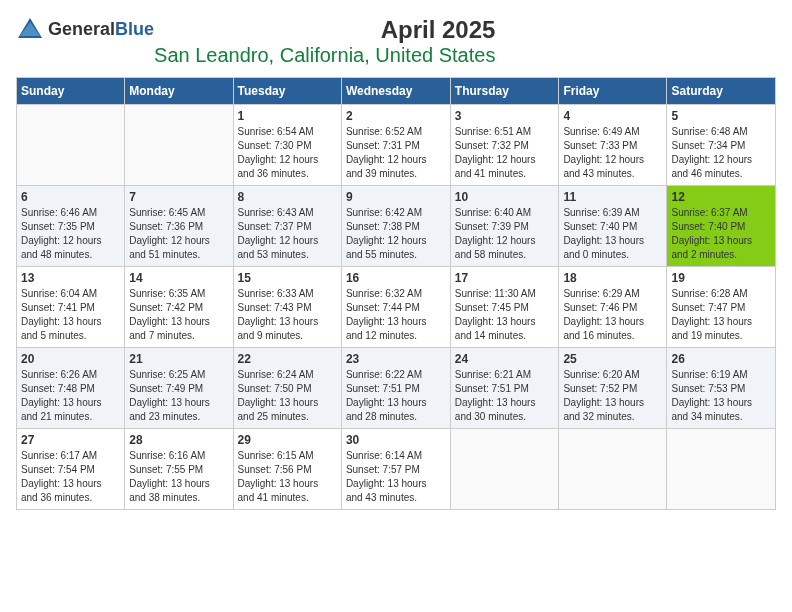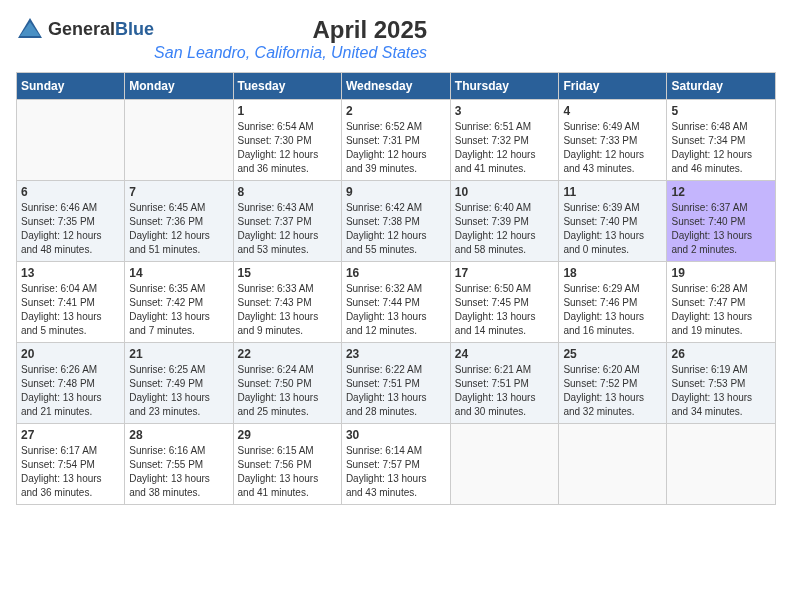--- a/index.html
+++ b/index.html
@@ -38,23 +38,22 @@
     }
     .title-area {
       text-align: right;
     }
     .month-title {
       font-size: 24px;
       font-weight: bold;
       color: #333;
     }
     .location-title {
-      font-size: 16px;
-      color: #3b82f6;
-      font-style: italic;
+      font-size: 20px;
+      color: #15803d;
     }
     .calendar {
       width: 100%;
       border-collapse: collapse;
       border: 1px solid #ccc;
     }
     .calendar th {
       background-color: #2a6099;
       color: #fff;
       font-size: 12px;
@@ -185,21 +184,21 @@
           <div style="line-height: 1.4;">Daylight: 12 hours</div>
           <div style="line-height: 1.4;">and 58 minutes.</div>
         </td>
         <td style="background-color: rgb(240, 244, 248);">
           <div class="day-num">11</div>
           <div style="line-height: 1.4;">Sunrise: 6:39 AM</div>
           <div style="line-height: 1.4;">Sunset: 7:40 PM</div>
           <div style="line-height: 1.4;">Daylight: 13 hours</div>
           <div style="line-height: 1.4;">and 0 minutes.</div>
         </td>
-        <td style="background-color: #c4b5fd; margin-top: 20px;">
+        <td style="background-color: #84cc16; margin-top: 20px;">
           <div class="day-num">12</div>
           <div style="line-height: 1.4;">Sunrise: 6:37 AM</div>
           <div style="line-height: 1.4;">Sunset: 7:40 PM</div>
           <div style="line-height: 1.4;">Daylight: 13 hours</div>
           <div style="line-height: 1.4;">and 2 minutes.</div>
         </td>
       </tr>
       <tr>
         <td style="background-color: rgb(255, 255, 255);">
           <div class="day-num">13</div>
@@ -224,21 +223,21 @@
         </td>
         <td style="background-color: rgb(255, 255, 255);">
           <div class="day-num">16</div>
           <div style="line-height: 1.4;">Sunrise: 6:32 AM</div>
           <div style="line-height: 1.4;">Sunset: 7:44 PM</div>
           <div style="line-height: 1.4;">Daylight: 13 hours</div>
           <div style="line-height: 1.4;">and 12 minutes.</div>
         </td>
         <td style="background-color: rgb(255, 255, 255);">
           <div class="day-num">17</div>
-          <div style="line-height: 1.4;">Sunrise: 6:50 AM</div>
+          <div style="line-height: 1.4;">Sunrise: 11:30 AM</div>
           <div style="line-height: 1.4;">Sunset: 7:45 PM</div>
           <div style="line-height: 1.4;">Daylight: 13 hours</div>
           <div style="line-height: 1.4;">and 14 minutes.</div>
         </td>
         <td style="background-color: rgb(255, 255, 255);">
           <div class="day-num">18</div>
           <div style="line-height: 1.4;">Sunrise: 6:29 AM</div>
           <div style="line-height: 1.4;">Sunset: 7:46 PM</div>
           <div style="line-height: 1.4;">Daylight: 13 hours</div>
           <div style="line-height: 1.4;">and 16 minutes.</div>

